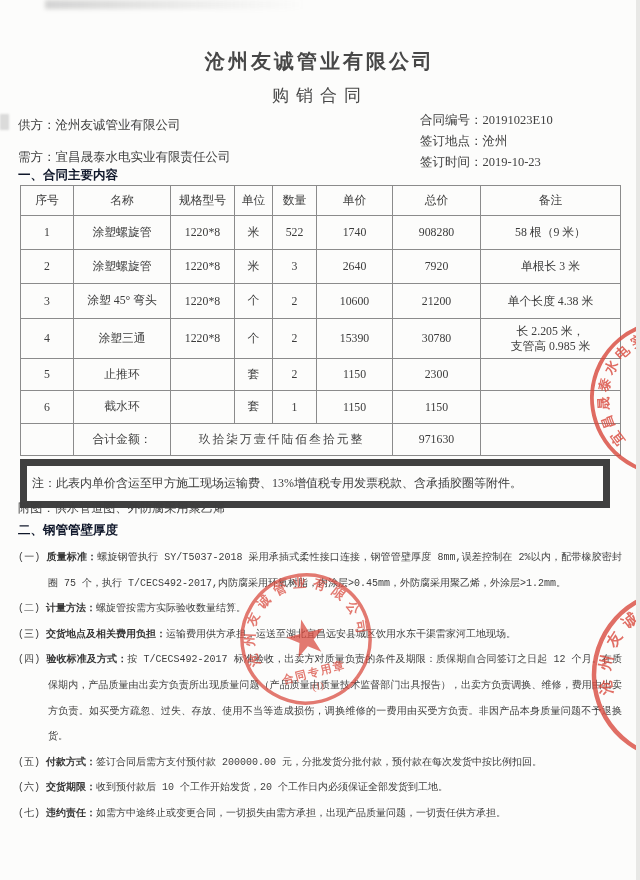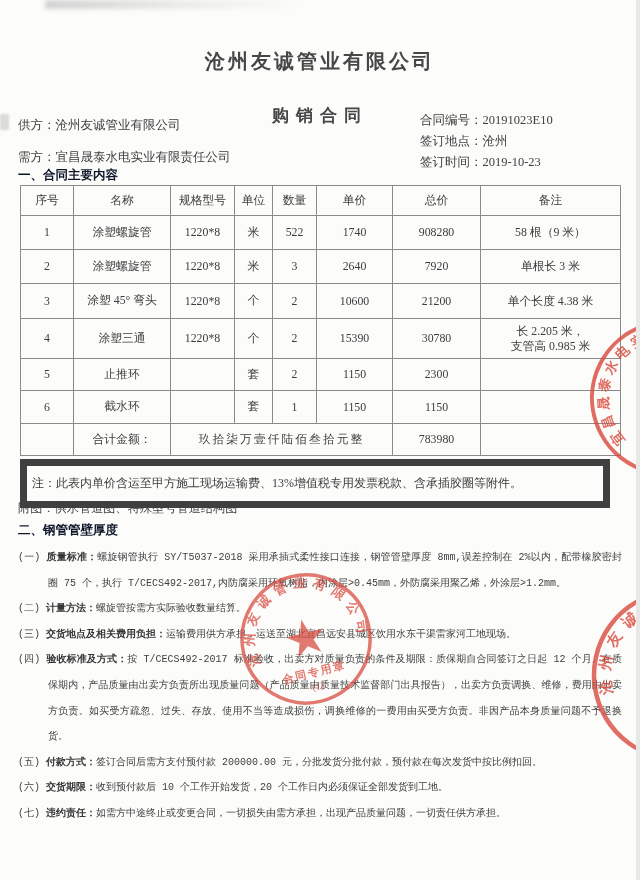--- a/index.html
+++ b/index.html
@@ -21,21 +21,21 @@
   .scan-smudge-left{
     position:absolute;left:0;top:114px;width:9px;height:16px;
     background:rgba(120,120,120,.25);filter:blur(1px);
   }
   .title1{
     position:absolute;top:48px;left:0;width:640px;text-align:center;
     font-size:20px;font-weight:bold;letter-spacing:3px;color:#474747;
   }
   .title2{
     position:absolute;top:84px;left:0;width:640px;text-align:center;
-    font-size:17px;font-weight:bold;letter-spacing:7px;color:#474747;margin-top:20px;
+    font-size:17px;font-weight:normal;letter-spacing:7px;color:#474747;
   }
   .line{position:absolute;font-size:12.5px;color:#3e3e3e;}
   .supplier-line{top:117px;left:18px;}
   .demander-line{top:149px;left:18px;}
   .sec-heading{position:absolute;left:18px;font-size:12.5px;font-weight:bold;color:#0f172a;}
   .sec1{top:167px;}
   .sec2{top:522px;}
   .meta{position:absolute;top:110px;left:420px;font-size:12.5px;line-height:21px;color:#3e3e3e;}
   .meta div{white-space:nowrap;}
 
@@ -174,29 +174,29 @@
         <td>套</td>
         <td>1</td>
         <td>1150</td>
         <td>1150</td>
         <td class="remark"></td>
       </tr>
       <tr class="total">
         <td></td>
         <td>合计金额：</td>
         <td class="words" colspan="4">玖拾柒万壹仟陆佰叁拾元整</td>
-        <td>783980</td>
+        <td>971630</td>
         <td></td>
       </tr>
     </tbody>
       </table>
     <div class="notebox">注：此表内单价含运至甲方施工现场运输费、13%增值税专用发票税款、含承插胶圈等附件。</div>
   </div>
 
-  <div class="line attach-line">附图：供水管道图、特殊型号管道结构图</div>
+  <div class="line attach-line">附图：供水管道图、外防腐采用聚乙烯</div>
 
   <div class="sec-heading sec2">二、钢管管壁厚度</div>
 
   <div class="clauses">
     <p class="clause"><span>(一)</span> <b>质量标准：</b><span>螺旋钢管执行 SY/T5037-2018 采用承插式柔性接口连接，钢管管壁厚度 8mm,误差控制在 2%以内，配带橡胶密封圈 75 个，执行 T/CECS492-2017,内防腐采用环氧树脂，内涂层&gt;0.45mm，外防腐采用聚乙烯，外涂层&gt;1.2mm。</span></p>
     <p class="clause"><span>(二)</span> <b>计量方法：</b><span>螺旋管按需方实际验收数量结算。</span></p>
     <p class="clause"><span>(三)</span> <b>交货地点及相关费用负担：</b><span>运输费用供方承担，运送至湖北宜昌远安县城区饮用水东干渠雷家河工地现场。</span></p>
     <p class="clause"><span>(四)</span> <b>验收标准及方式：</b><span>按 T/CECS492-2017 标准验收，出卖方对质量负责的条件及期限：质保期自合同签订之日起 12 个月。在质保期内，产品质量由出卖方负责所出现质量问题（产品质量由质量技术监督部门出具报告），出卖方负责调换、维修，费用由出卖方负责。如买受方疏忽、过失、存放、使用不当等造成损伤，调换维修的一费用由买受方负责。非因产品本身质量问题不予退换货。</span></p>
     <p class="clause"><span>(五)</span> <b>付款方式：</b><span>签订合同后需方支付预付款 200000.00 元，分批发货分批付款，预付款在每次发货中按比例扣回。</span></p>
     <p class="clause"><span>(六)</span> <b>交货期限：</b><span>收到预付款后 10 个工作开始发货，20 个工作日内必须保证全部发货到工地。</span></p>

